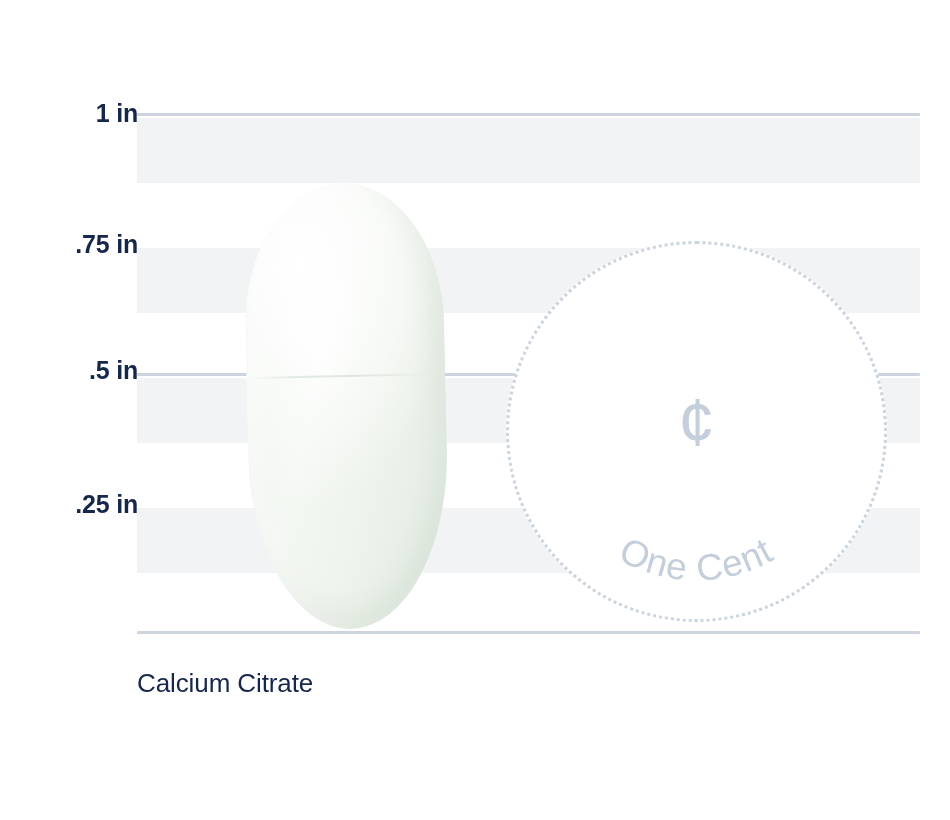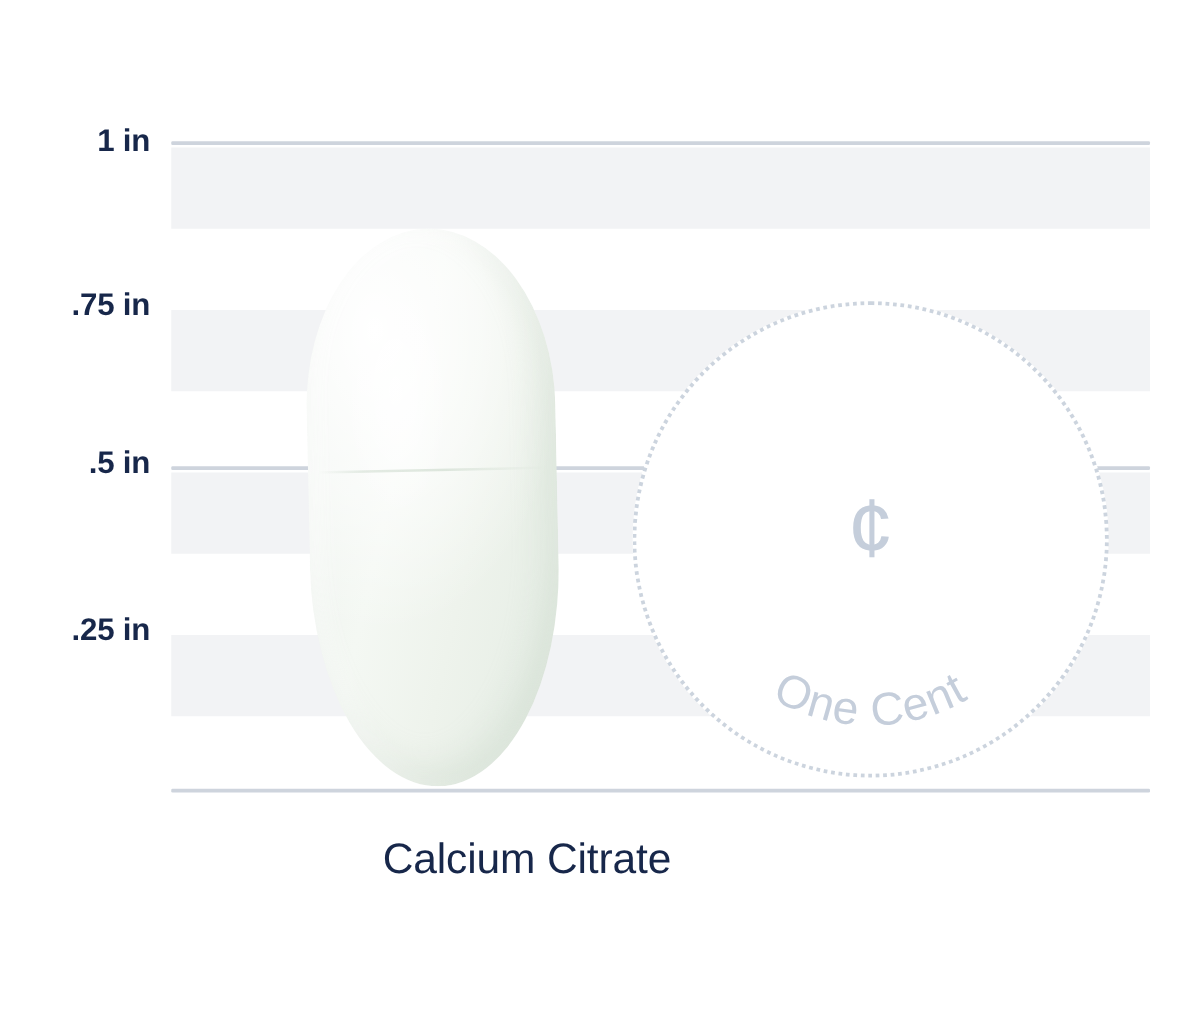--- a/index.html
+++ b/index.html
@@ -69,20 +69,21 @@
     letter-spacing: -0.2px;
     line-height: 1;
     white-space: nowrap;
   }
   .axis-labels {
     position: absolute;
     left: 0;
     top: 0;
     width: 120px;
     height: 820px;
+    padding-left: 18px;
   }
   .y-label.l-1   { top: 101px; }
   .y-label.l-075 { top: 232px; }
   .y-label.l-05  { top: 358px; }
   .y-label.l-025 { top: 492px; }
 
   
   .pill {
     position: absolute;
     left: 247px;
@@ -160,23 +161,23 @@
     font-weight: 400;
     letter-spacing: 1px;
   }
 
   
   .caption {
     position: absolute;
     left: 137px;
     top: 668px;
     width: 400px;
-    text-align: right;
+    text-align: left;
     color: #17274a;
-    font-size: 34px;
+    font-size: 26px;
     font-weight: 400;
     letter-spacing: -0.1px;
     white-space: nowrap;
   }
 </style>
 </head>
 <body>
 
 <div id="scale-figure">
 

